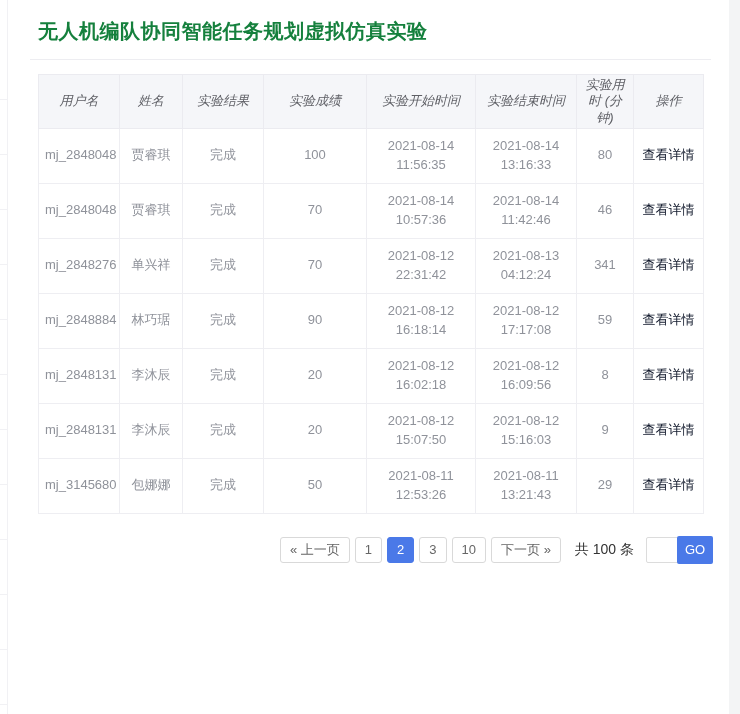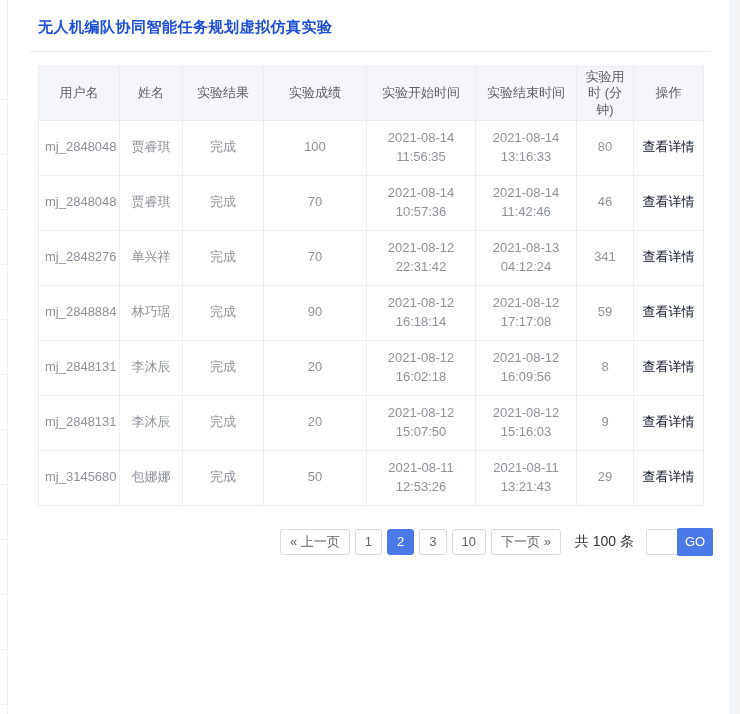--- a/index.html
+++ b/index.html
@@ -16,28 +16,29 @@
     border-right: 1px solid #f1f1f4;
     background-image: repeating-linear-gradient(to bottom, transparent 0px, transparent 54px, #f1f1f4 54px, #f1f1f4 55px);
     background-position: 0 45px;
   }
   
   .right-strip {
     position: absolute; right: 0; top: 0; width: 11px; height: 714px;
     background: #f3f4f5;
   }
   .content { position: absolute; left: 38px; top: 0; width: 665px; }
-  .page-title { font-size: 15px; font-weight: bold; color: #1d4ed8; padding-top: 18px; letter-spacing: .5px; }
+  .page-title { font-size: 20px; font-weight: bold; color: #15803d; padding-top: 18px; letter-spacing: .5px; }
   .divider { border-bottom: 1px solid #ededf1; margin: 14px -8px 0 -8px; }
 
   table.results { width: 665px; border-collapse: collapse; table-layout: fixed; margin-top: 14px; }
   table.results th {
     background: #f5f6f9; color: #5f6066; font-weight: normal; font-size: 13px;
     height: 38px; border: 1px solid #ebebf0; text-align: center; line-height: 1.25;
     padding: 2px 4px;
+    font-style: italic;
   }
   table.results td {
     color: #8f929a; font-size: 13px; text-align: center; height: 55px;
     border: 1px solid #eeeef2; line-height: 1.45; padding: 4px 6px;
     word-break: normal; overflow-wrap: normal;
   }
   a.detail-link { color: #0f172a; text-decoration: none; cursor: pointer; font-size: 13px; }
 
   .pagination {
     width: 675px; margin-top: 22px;

